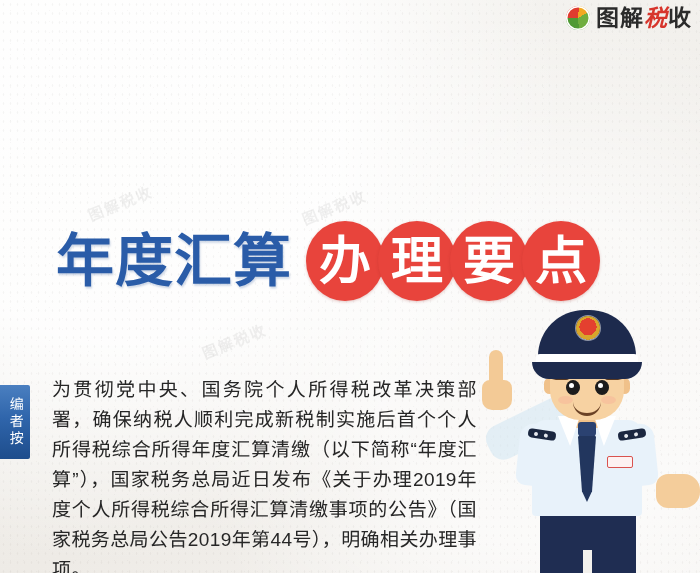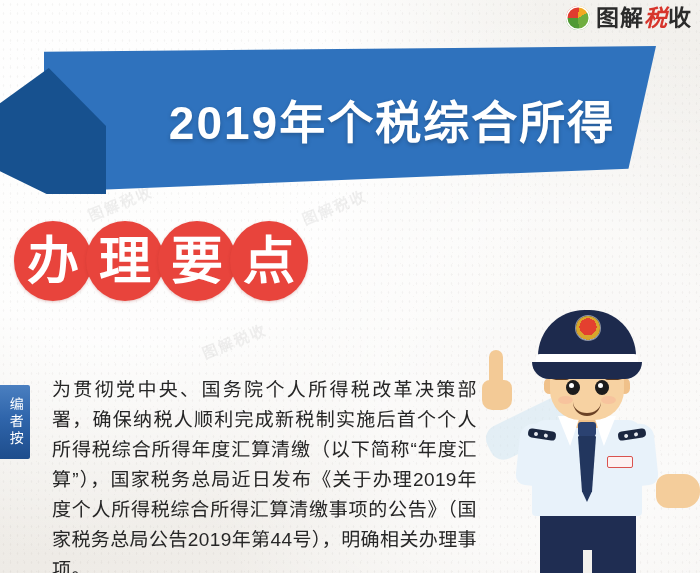--- a/index.html
+++ b/index.html
@@ -240,27 +240,23 @@
 
   <div class="wm" style="left:86px;top:192px;">图解税收</div>
   <div class="wm" style="left:300px;top:196px;">图解税收</div>
   <div class="wm" style="left:200px;top:330px;">图解税收</div>
 
   <div id="logo">
     <span id="logo-mark"></span>
     <span id="logo-text"><span>图解</span><span class="accent">税</span><span>收</span></span>
   </div>
 
-  <div id="banner-wrap">
-    <div id="banner-main"></div>
-    <div id="banner-fold"></div>
-    <div id="banner-title">2019年个税综合所得</div>
-  </div>
 
   <div id="headline">
+    <div id="headline-blue">年度汇算</div>
     <div id="headline-red">
       <span class="red-char">办</span>
       <span class="red-char">理</span>
       <span class="red-char">要</span>
       <span class="red-char">点</span>
     </div>
   </div>
 
   <div id="officer">
     <div class="of" id="arm-left"></div>

